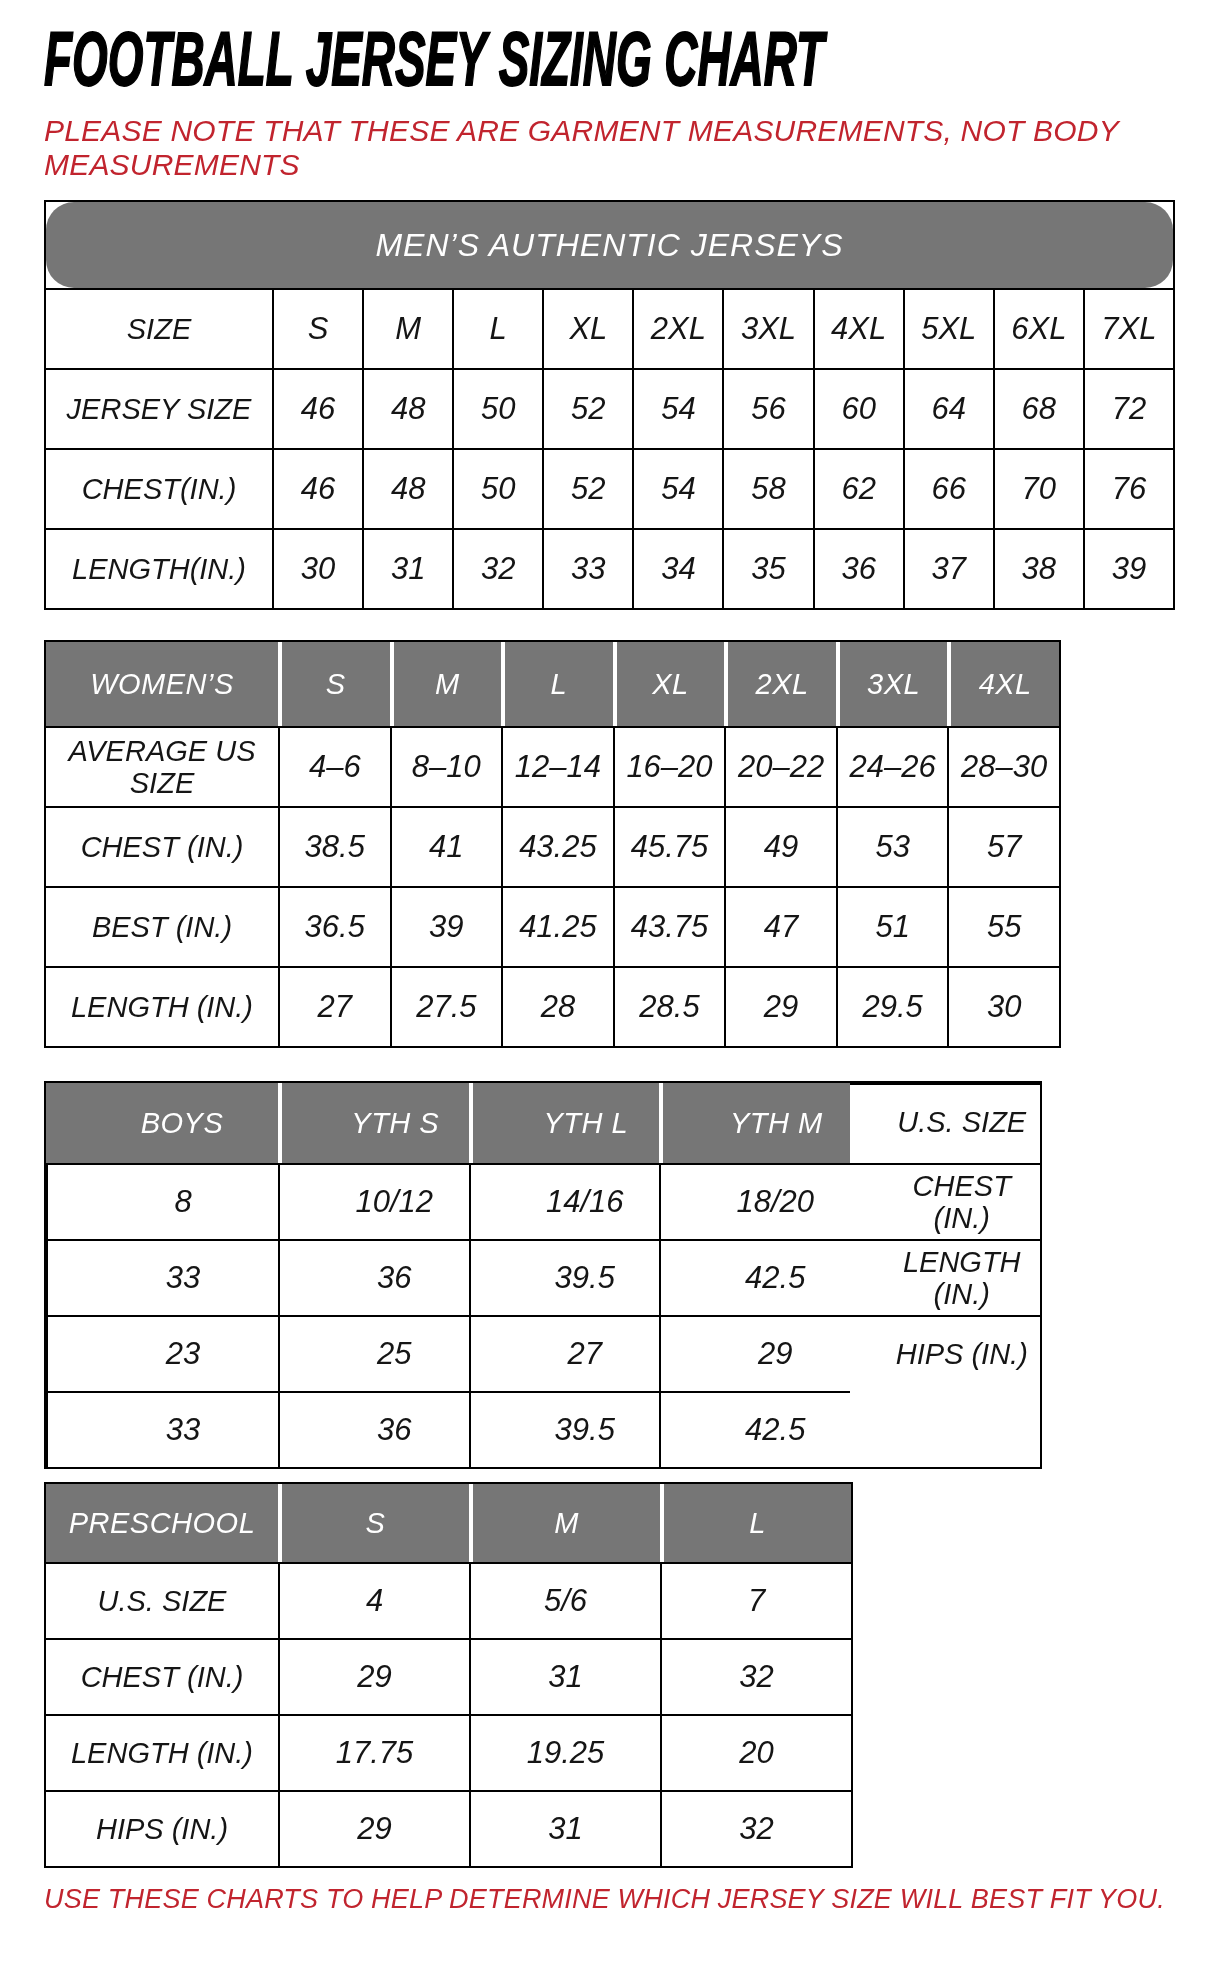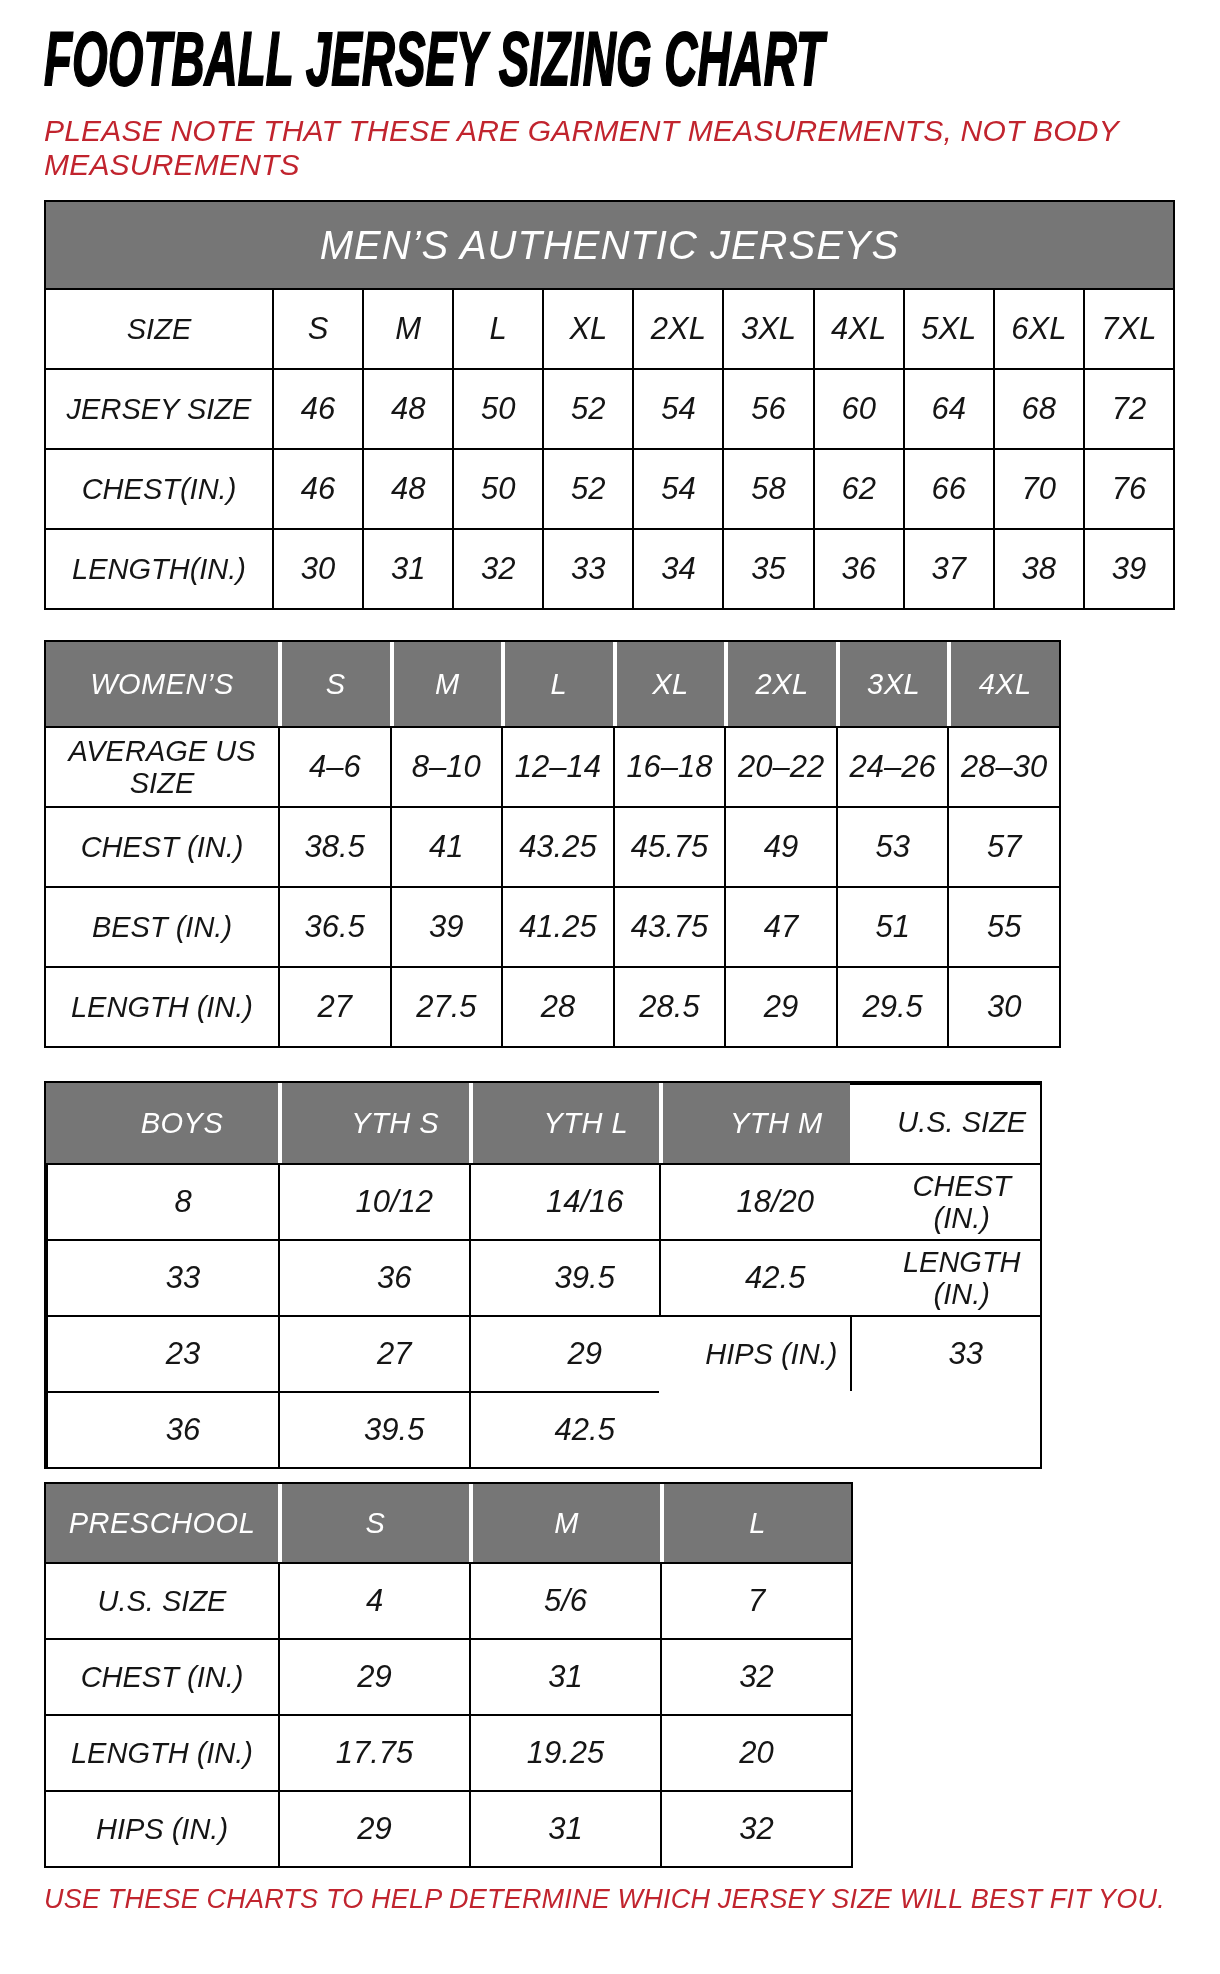--- a/index.html
+++ b/index.html
@@ -26,21 +26,21 @@
 
   .tbl{display:grid;border:2px solid var(--border,#000);background:#fff;}
   .cell{
     display:flex;align-items:center;justify-content:center;box-sizing:border-box;
     font-size:31px;text-align:center;background:#fff;color:#151515;
   }
   .label{font-size:29px;line-height:1.12;padding:0 6px;}
   .hcell{background:var(--gray,#767676);color:#fff;font-size:29px;letter-spacing:0.5px;}
   .banner{
     grid-column:1 / -1;background:var(--gray,#767676);color:#fff;
-    font-size:40px;letter-spacing:1px;
+    font-size:32px;letter-spacing:1px;border-radius:28px;
   }
   .bt{border-top:2px solid var(--border,#000);}
   .bl{border-left:2px solid var(--border,#000);}
   .wl{border-left:4px solid #fff;}
 
   .tbl-mens{margin-top:18px;width:1127px;grid-template-columns:226px repeat(10,1fr);}
   .tbl-mens .cell{height:80px;}
   .tbl-mens .banner{height:86px;}
 
   .tbl-womens{margin-top:30px;width:1013px;grid-template-columns:232px repeat(7,1fr);}
@@ -117,21 +117,21 @@
       <div class="cell hcell wl">M</div>
       <div class="cell hcell wl">L</div>
       <div class="cell hcell wl">XL</div>
       <div class="cell hcell wl">2XL</div>
       <div class="cell hcell wl">3XL</div>
       <div class="cell hcell wl">4XL</div>
       <div class="cell label bt">AVERAGE US SIZE</div>
       <div class="cell val bl bt">4–6</div>
       <div class="cell val bl bt">8–10</div>
       <div class="cell val bl bt">12–14</div>
-      <div class="cell val bl bt">16–18</div>
+      <div class="cell val bl bt">16–20</div>
       <div class="cell val bl bt">20–22</div>
       <div class="cell val bl bt">24–26</div>
       <div class="cell val bl bt">28–30</div>
       <div class="cell label bt">CHEST (IN.)</div>
       <div class="cell val bl bt">38.5</div>
       <div class="cell val bl bt">41</div>
       <div class="cell val bl bt">43.25</div>
       <div class="cell val bl bt">45.75</div>
       <div class="cell val bl bt">49</div>
       <div class="cell val bl bt">53</div>
@@ -164,20 +164,21 @@
       <div class="cell val bl bt">10/12</div>
       <div class="cell val bl bt">14/16</div>
       <div class="cell val bl bt">18/20</div>
       <div class="cell label bt">CHEST (IN.)</div>
       <div class="cell val bl bt">33</div>
       <div class="cell val bl bt">36</div>
       <div class="cell val bl bt">39.5</div>
       <div class="cell val bl bt">42.5</div>
       <div class="cell label bt">LENGTH (IN.)</div>
       <div class="cell val bl bt">23</div>
+      <div class="cell val bl bt">25</div>
       <div class="cell val bl bt">27</div>
       <div class="cell val bl bt">29</div>
       <div class="cell label bt">HIPS (IN.)</div>
       <div class="cell val bl bt">33</div>
       <div class="cell val bl bt">36</div>
       <div class="cell val bl bt">39.5</div>
       <div class="cell val bl bt">42.5</div>
     </div>
 
   <div class="tbl tbl-preschool">

